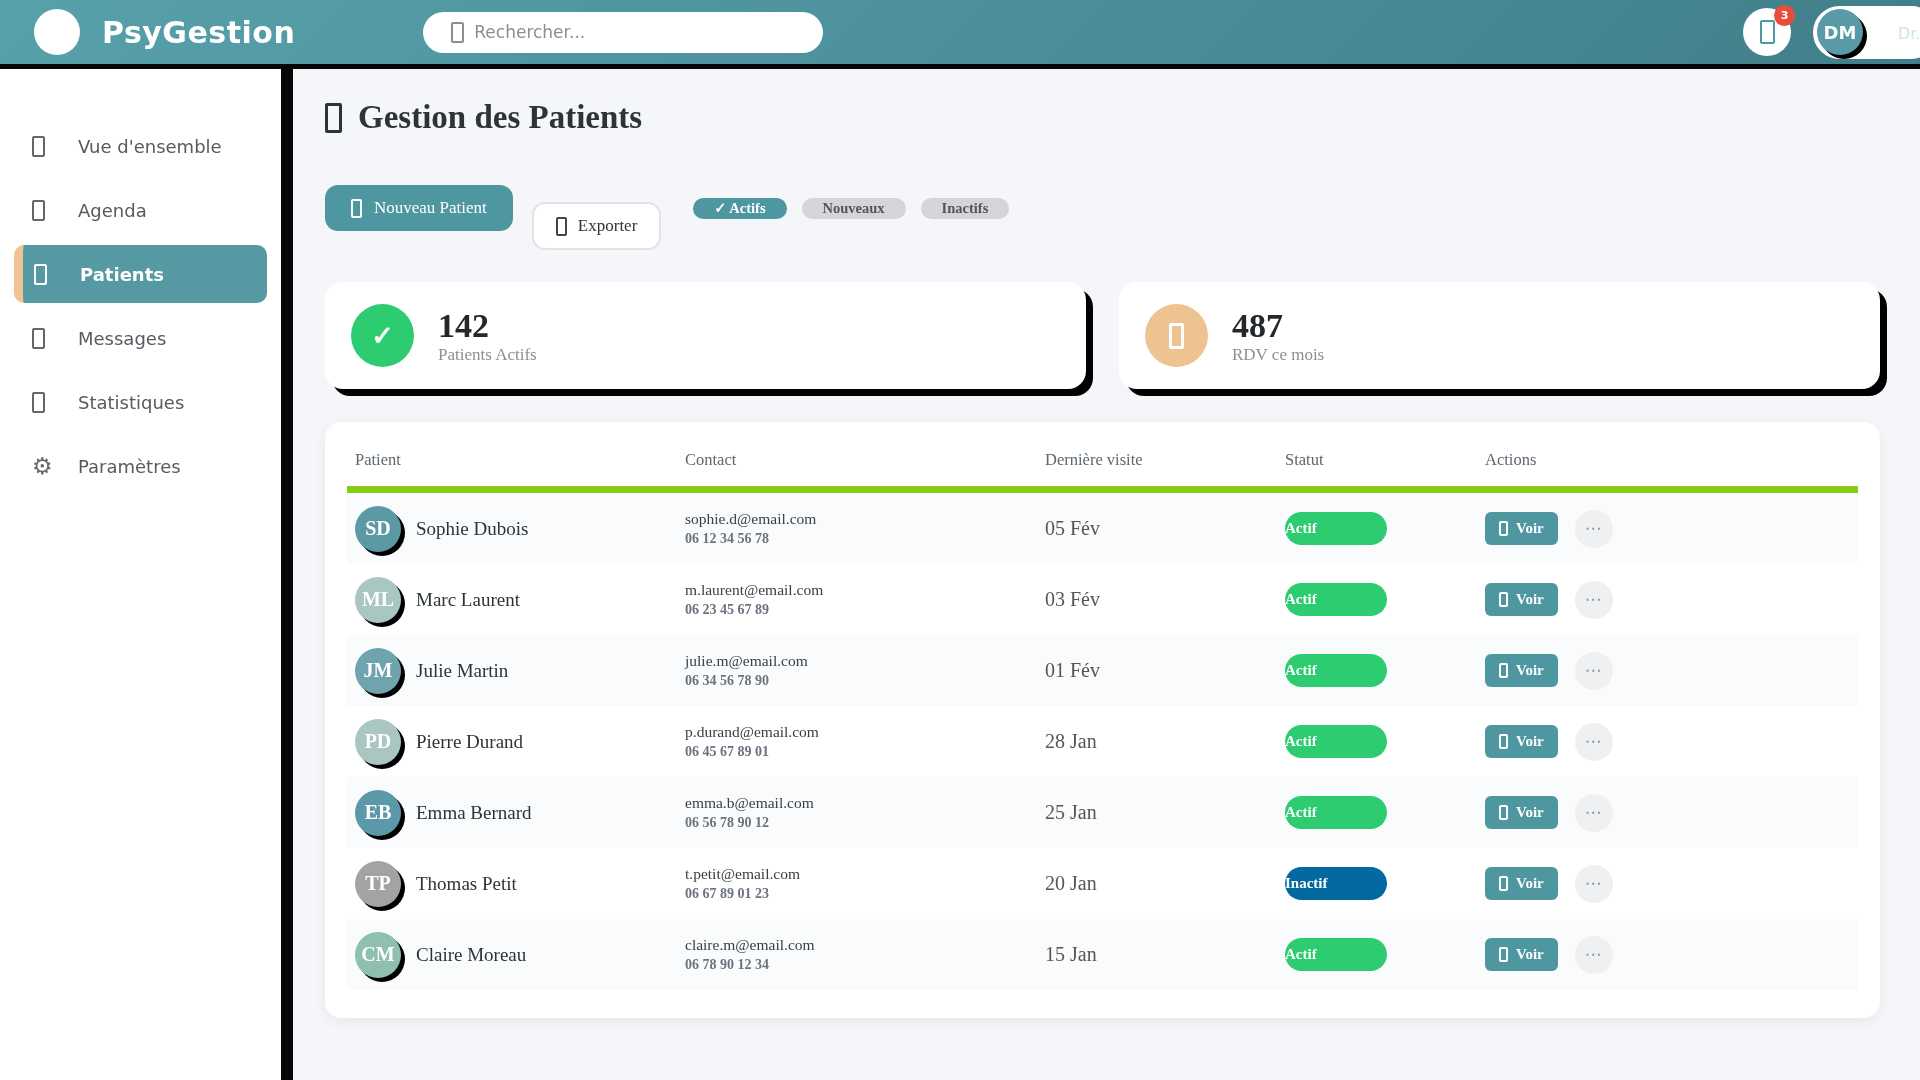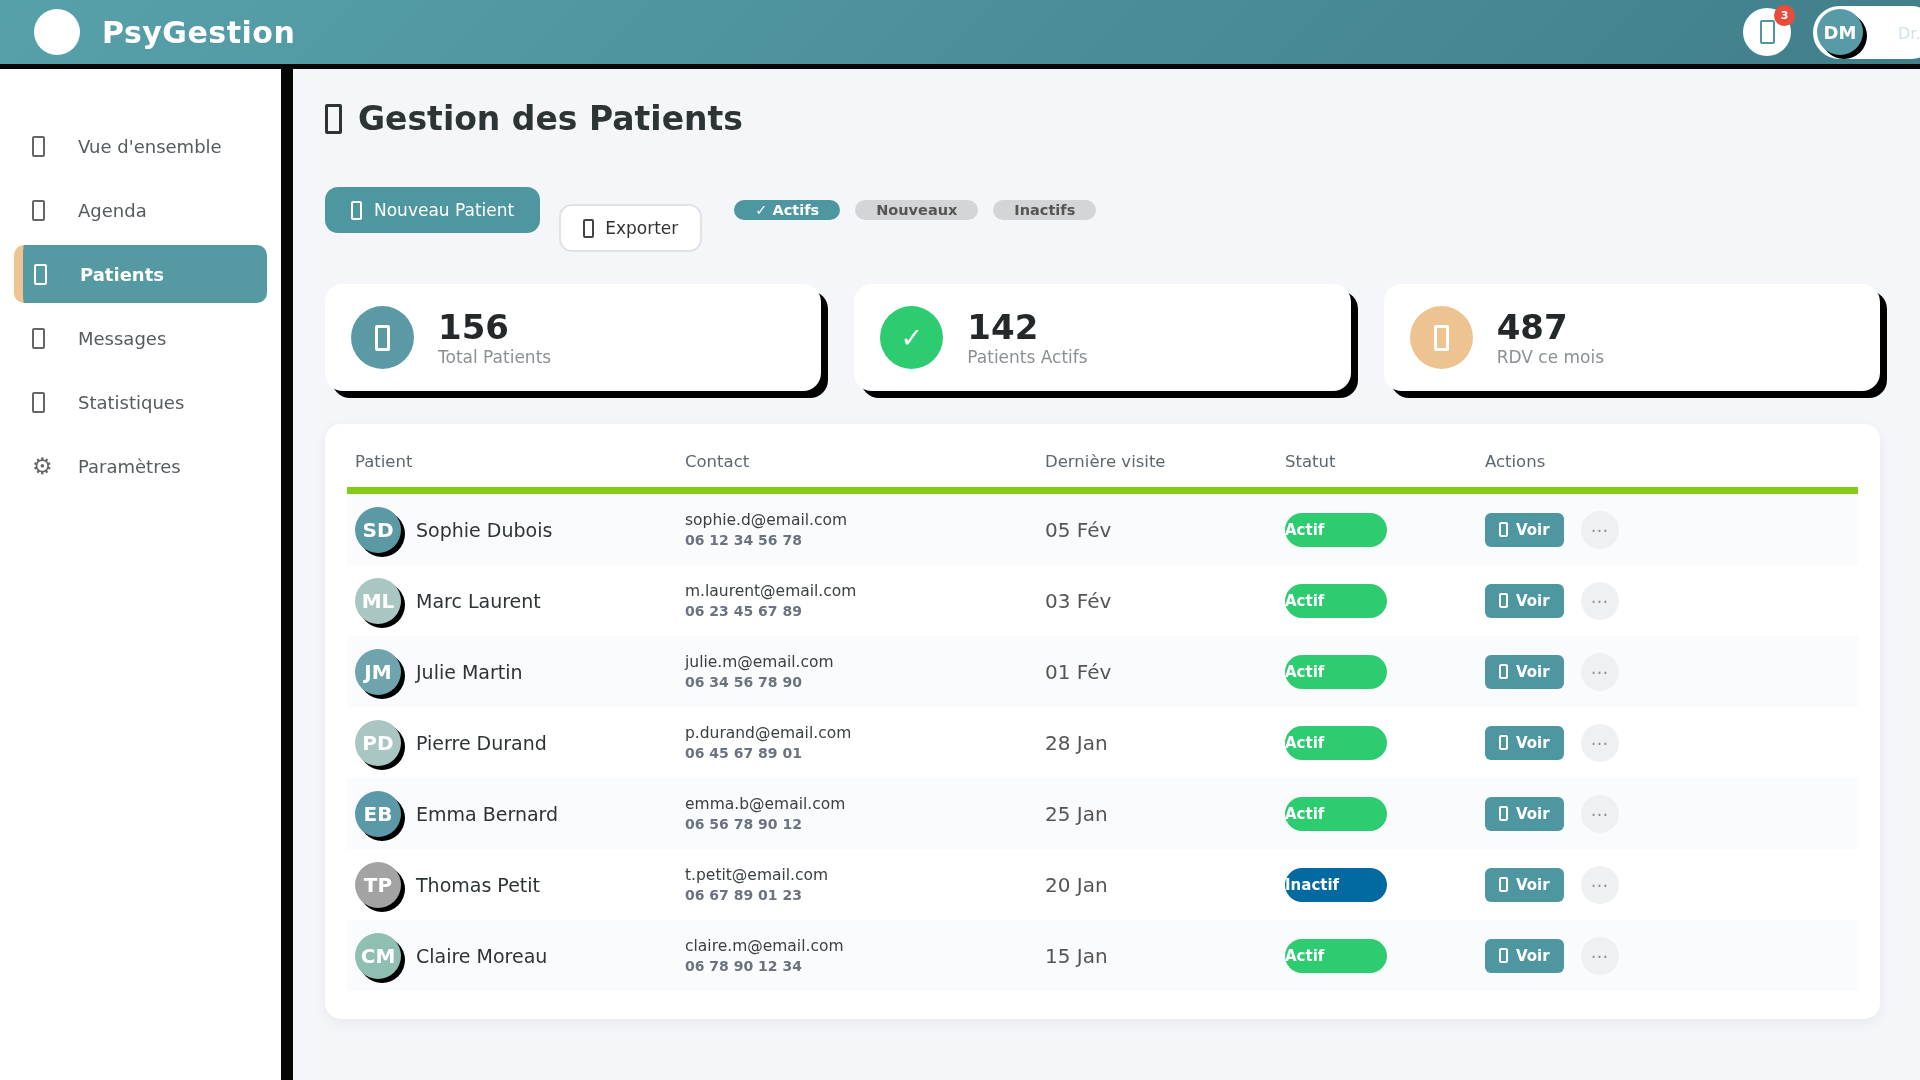--- a/index.html
+++ b/index.html
@@ -40,21 +40,21 @@
   .nav-item { display:flex; align-items:center; height:58px; margin:6px 14px;
     padding-left:18px; border-radius:10px; color:#555b60; font-size:18px;
     cursor:pointer; }
   .nav-item .nav-ico { width:46px; display:flex; justify-content:flex-start; color:#666; }
   .nav-item.active { background:#5599a3; color:#ffffff; font-weight:600;
     border-left:9px solid #efc392; padding-left:11px; }
   .nav-item.active .nav-ico { color:#ffffff; }
   .glyph-ico { font-size:23px; line-height:1; }
 
   
-  .content { position:absolute; left:305px; top:69px; right:0; bottom:0; padding:30px 40px 0 20px; }
+  .content { position:absolute; left:305px; top:69px; right:0; bottom:0; padding:30px 40px 0 20px;font-family:Liberation Serif, serif; }
   .page-title-row { display:flex; align-items:center; gap:16px; }
   .page-title-row .tofu { color:#2d3436; width:17px; height:30px; border-width:3px; }
   .page-title { font-size:33px; font-weight:800; color:#2d3436; }
 
   .toolbar { display:flex; align-items:center; margin-top:30px; }
   .btn-primary { display:flex; align-items:center; gap:12px; background:#4e97a1;
     color:#fff; font-size:17px; border:none; border-radius:13px; padding:13px 26px;
     cursor:pointer; font-family:inherit; }
   .btn-primary .tofu { color:#fff; width:11px; height:19px; }
   .btn-secondary { display:flex; align-items:center; gap:11px; background:#ffffff;
@@ -109,20 +109,24 @@
   
   .tofu { display:inline-block; width:13px; height:21px; border:2px solid currentColor;
     border-radius:2px; flex:0 0 auto; }
 </style>
 </head>
 <body>
 
 <div class="header">
   <div class="logo-circle"></div>
   <div class="app-name">PsyGestion</div>
+  <div class="search-pill">
+    <span class="tofu"></span>
+    <input class="search-input" type="text" placeholder="Rechercher..." style="">
+  </div>
   <div class="header-right">
     <div class="bell-wrap">
       <span class="tofu"></span>
       <span class="notif-badge">3</span>
     </div>
     <div class="user-pill">
       <div class="user-avatar">DM</div>
     </div>
   </div>
   <span class="user-name">Dr. Martin</span>
@@ -193,29 +197,20 @@
     <div class="chips">
   <div class="chip active">✓ Actifs</div>
 
   <div class="chip">Nouveaux</div>
 
   <div class="chip">Inactifs</div>
 </div>
   </div>
 
   <div class="stats-row">
-  <div class="stat-card">
-    <div class="stat-ico" style="background: rgb(91, 154, 165);">
-          <span class="tofu"></span>
-        </div>
-    <div>
-      <div class="stat-value">156</div>
-      <div class="stat-label">Total Patients</div>
-    </div>
-  </div>
 
   <div class="stat-card">
     <div class="stat-ico" style="background: rgb(46, 204, 113);">
           <span class="glyph">✓</span>
         </div>
     <div>
       <div class="stat-value">142</div>
       <div class="stat-label">Patients Actifs</div>
     </div>
   </div>

